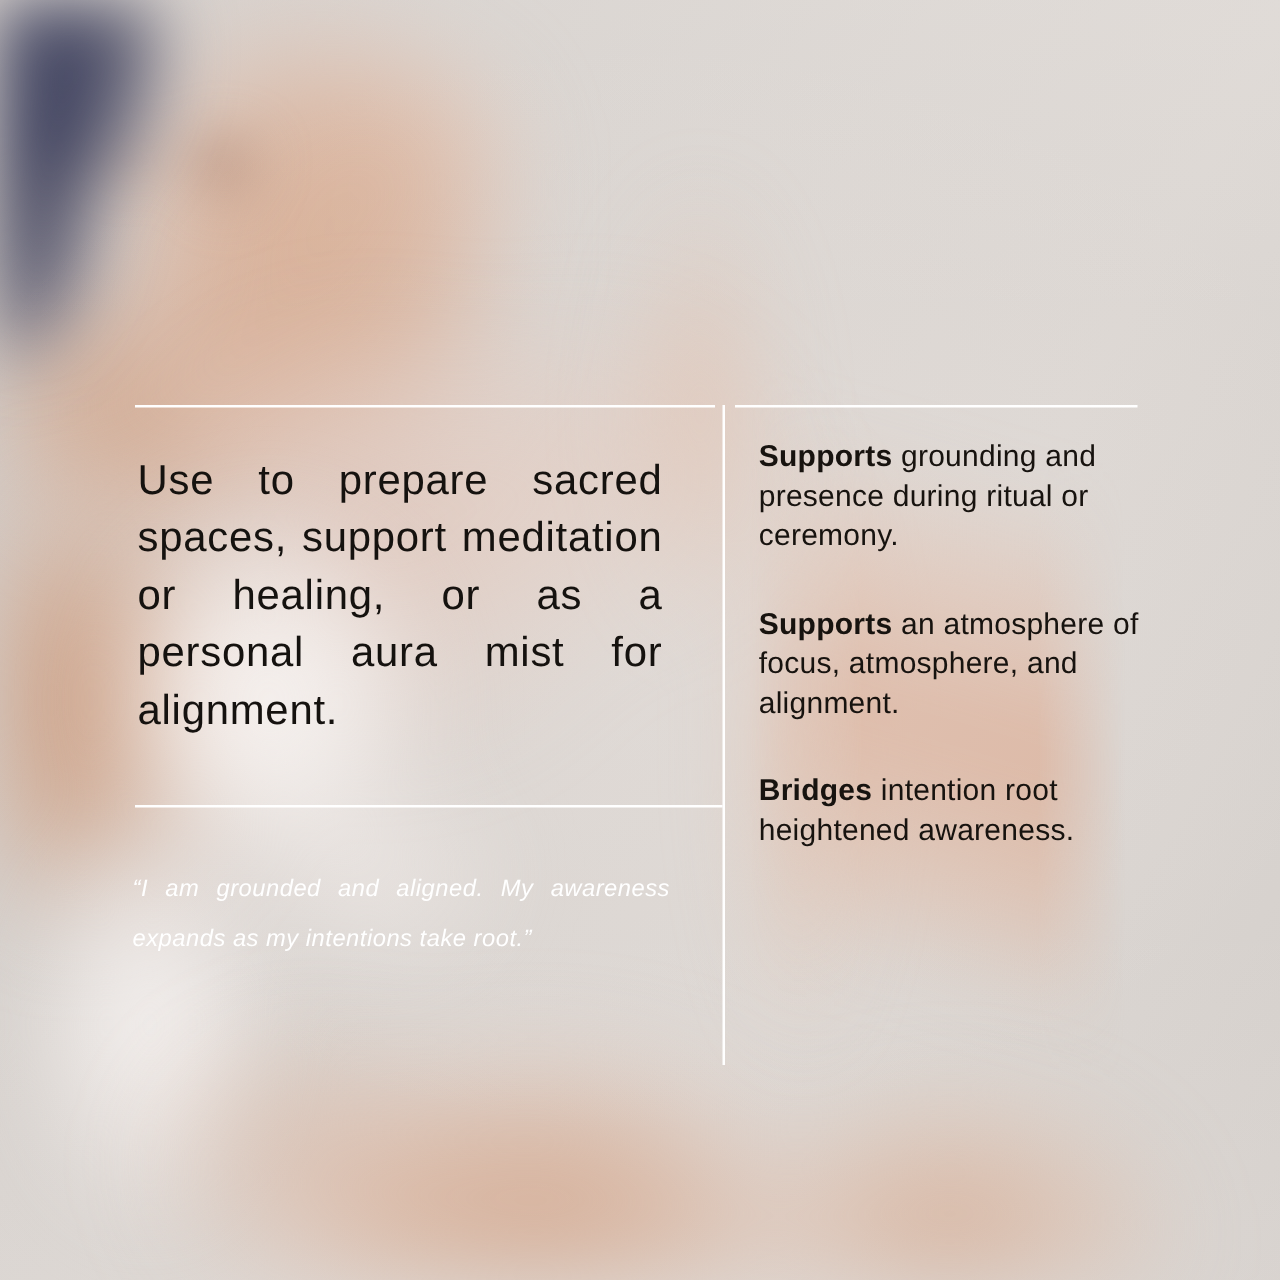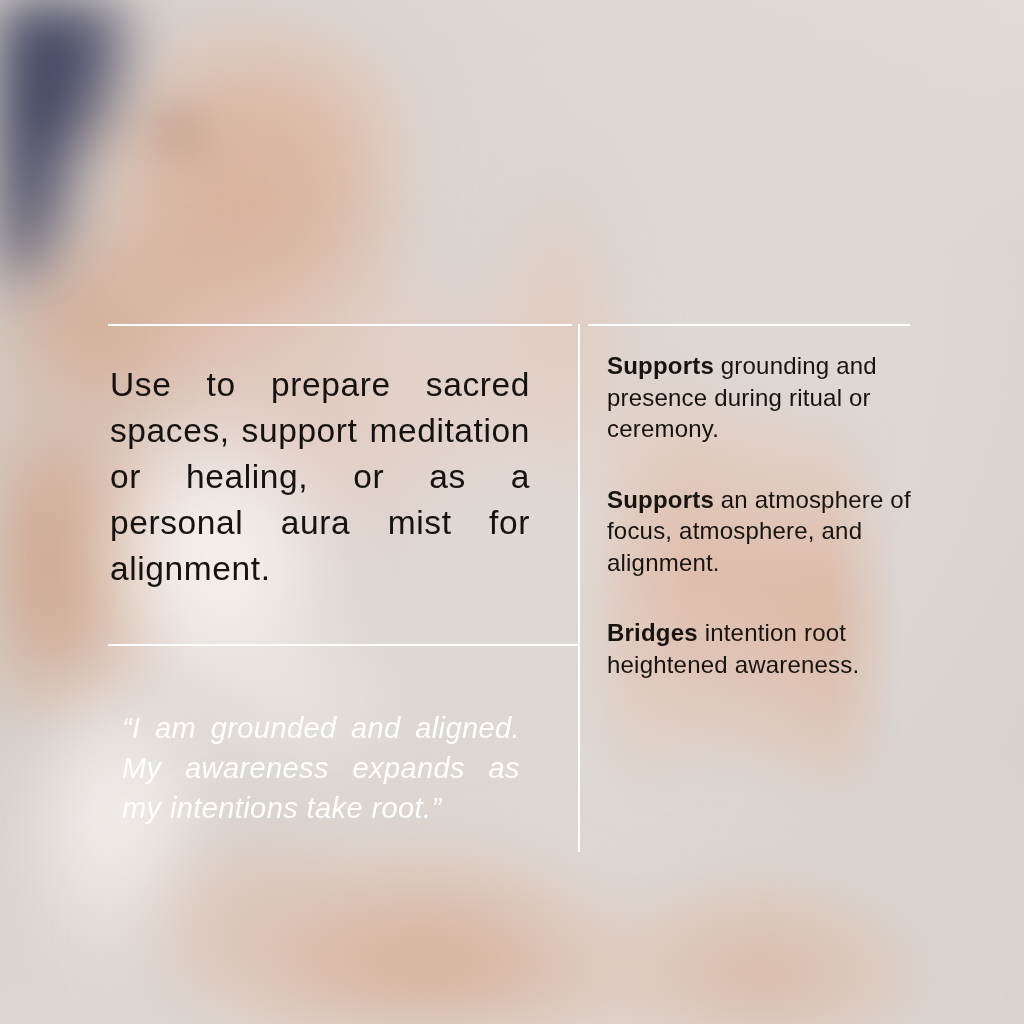--- a/index.html
+++ b/index.html
@@ -270,29 +270,29 @@
   }
 
   #affirmation-block {
     position: absolute;
     left: 106px;
     top: 692px;
     width: 430px;
   }
 
   #affirmation-text {
-    font-size: 29px;
+    font-size: 19px;
     font-style: italic;
     font-weight: 400;
     line-height: 40px;
     letter-spacing: 0.4px;
     color: #ffffff;
     text-align: justify;
     text-align-last: left;
-    margin: 16px;
+    margin: 0;
   }
 
   
   #right-column {
     position: absolute;
     left: 607px;
     top: 350px;
     width: 312px;
   }
 

